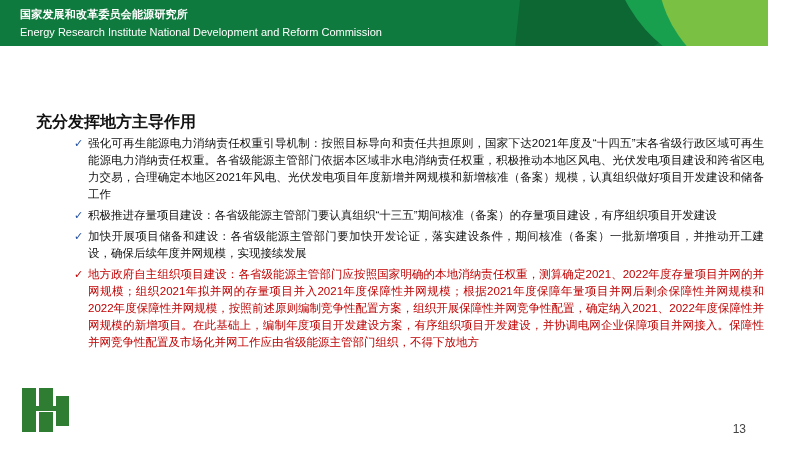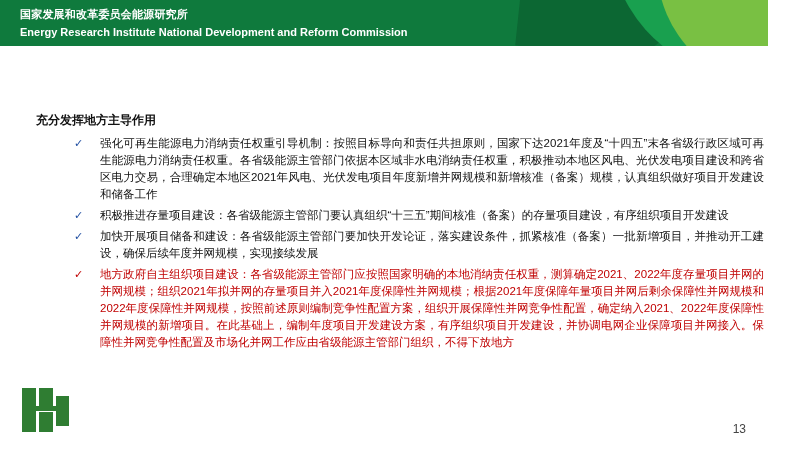--- a/index.html
+++ b/index.html
@@ -69,21 +69,21 @@
     z-index: 3;
   }
   .header-line1 {
     font-size: 11px;
     font-weight: bold;
     line-height: 16px;
     letter-spacing: 0.2px;
   }
   .header-line2 {
     font-size: 11px;
-    font-weight: bold;
+    font-weight: normal;
     line-height: 16px;
     margin-top: 2px;
   }
   
   .title {
     position: absolute;
     left: 26px;
     top: 62px;
     width: 760px;
     color: #1f4ea1;
@@ -91,21 +91,21 @@
     font-weight: bold;
     letter-spacing: 0.5px;
     white-space: nowrap;
   }
   
   .subtitle {
     position: absolute;
     left: 36px;
     top: 112px;
     color: #111111;
-    font-size: 12px;
+    font-size: 16px;
     font-weight: bold;
   }
   
   .body-list {
     position: absolute;
     left: 74px;
     top: 135px;
     width: 690px;
   }
   .bullet-row {
@@ -123,21 +123,20 @@
   }
   .check.red {
     color: #c00000;
   }
   .btext {
     flex: 1 1 auto;
     font-size: 11.5px;
     line-height: 17px;
     color: #111111;
     text-align: justify;
-    margin-left: 12px;
   }
   .btext.red {
     color: #c00000;
   }
   
   .logo {
     position: absolute;
     left: 22px;
     bottom: 18px;
     width: 48px;
@@ -186,21 +185,21 @@
       <span class="btext">强化可再生能源电力消纳责任权重引导机制：按照目标导向和责任共担原则，国家下达2021年度及“十四五”末各省级行政区域可再生能源电力消纳责任权重。各省级能源主管部门依据本区域非水电消纳责任权重，积极推动本地区风电、光伏发电项目建设和跨省区电力交易，合理确定本地区2021年风电、光伏发电项目年度新增并网规模和新增核准（备案）规模，认真组织做好项目开发建设和储备工作</span>
     </div>
 
     <div class="bullet-row">
       <span class="check">✓</span>
       <span class="btext">积极推进存量项目建设：各省级能源主管部门要认真组织“十三五”期间核准（备案）的存量项目建设，有序组织项目开发建设</span>
     </div>
 
     <div class="bullet-row">
       <span class="check">✓</span>
-      <span class="btext">加快开展项目储备和建设：各省级能源主管部门要加快开发论证，落实建设条件，抓紧核准（备案）一批新增项目，并推动开工建设，确保后续年度并网规模，实现接续发展</span>
+      <span class="btext">加快开展项目储备和建设：各省级能源主管部门要加快开发论证，落实建设条件，期间核准（备案）一批新增项目，并推动开工建设，确保后续年度并网规模，实现接续发展</span>
     </div>
 
     <div class="bullet-row">
       <span class="check red">✓</span>
       <span class="btext red">地方政府自主组织项目建设：各省级能源主管部门应按照国家明确的本地消纳责任权重，测算确定2021、2022年度存量项目并网的并网规模；组织2021年拟并网的存量项目并入2021年度保障性并网规模；根据2021年度保障年量项目并网后剩余保障性并网规模和2022年度保障性并网规模，按照前述原则编制竞争性配置方案，组织开展保障性并网竞争性配置，确定纳入2021、2022年度保障性并网规模的新增项目。在此基础上，编制年度项目开发建设方案，有序组织项目开发建设，并协调电网企业保障项目并网接入。保障性并网竞争性配置及市场化并网工作应由省级能源主管部门组织，不得下放地方</span>
     </div>
 
   </div>
 
   <div class="logo">

